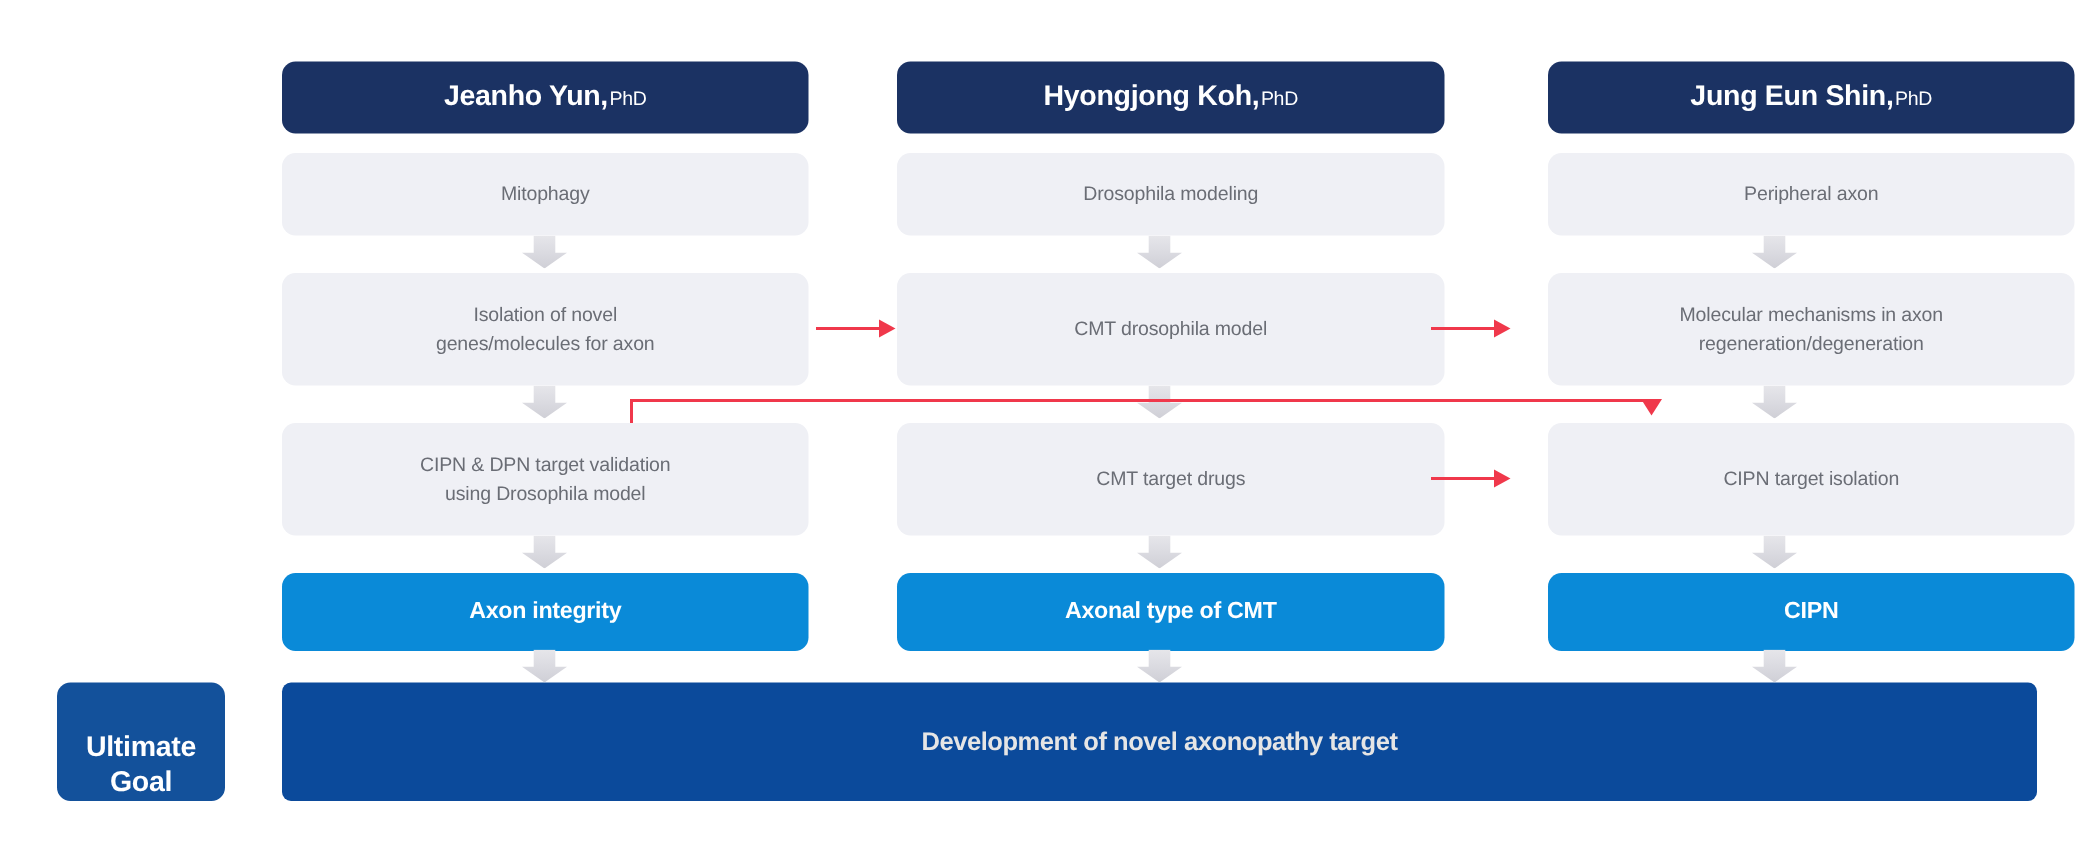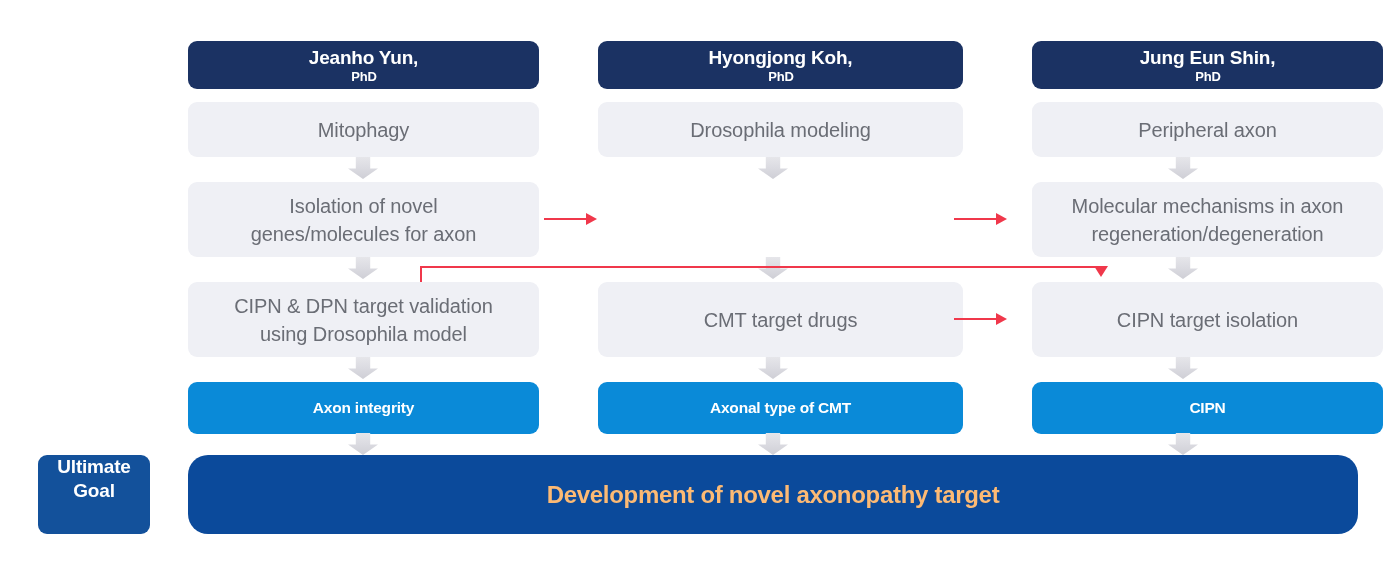--- a/index.html
+++ b/index.html
@@ -47,59 +47,58 @@
   }
   .goal-box {
     position: absolute;
     left: 38px;
     top: 455px;
     width: 112px;
     height: 79px;
     background: #13519b;
     border-radius: 9px;
     display: flex;
-    align-items: flex-start;
+    align-items: flex-end;
     justify-content: center;
     text-align: center;
     color: #ffffff;
     font-weight: bold;
     font-size: 19px;
     line-height: 1.25;
     letter-spacing: -0.2px;
   }
 
   
   .box {
     position: absolute;
     box-sizing: border-box;
     display: flex;
     align-items: center;
     justify-content: center;
     text-align: center;
     border-radius: 9px;
-    flex-direction: column;
   }
   .hdr {
     background: #1b3263;
     color: #ffffff;
     font-weight: bold;
     font-size: 19px;
     letter-spacing: -0.2px;
     height: 48px;
     top: 41px;
   }
   .hdr .phd {
     font-size: 13px;
-    font-weight: bold;
+    font-weight: normal;
     margin-left: 1px;
   }
   .step {
     background: #eff0f5;
     color: #6a6d75;
-    font-size: 20px;
+    font-size: 13px;
     line-height: 1.4;
     letter-spacing: -0.1px;
   }
   .r1 { top: 102px; height: 55px; }
   .r2 { top: 182px; height: 75px; }
   .r3 { top: 282px; height: 75px; }
   .result {
     background: #0a8ad8;
     color: #ffffff;
     font-weight: bold;
@@ -109,27 +108,27 @@
     height: 52px;
   }
   .final {
     position: absolute;
     box-sizing: border-box;
     left: 188px;
     top: 455px;
     width: 1170px;
     height: 79px;
     background: #0b4a9b;
-    border-radius: 20px;
+    border-radius: 6px;
     display: flex;
     align-items: center;
     justify-content: center;
-    color: #fdba74;
-    font-weight: bold;
-    font-size: 24px;
+    color: #e5e5e5;
+    font-weight: bold;
+    font-size: 17px;
     letter-spacing: -0.3px;
   }
 
   
   .c1 { left: 188px; width: 351px; }
   .c2 { left: 598px; width: 365px; }
   .c3 { left: 1008px; width: 351px; margin-left: 24px; }
 
   
   .down {
@@ -188,20 +187,21 @@
 genes/molecules for axon</div>
   <div class="box step r3 c1" style="white-space:pre-line">CIPN &amp; DPN target validation
 using Drosophila model</div>
   <div class="box result c1">Axon integrity</div>
 
   <div class="box hdr c2">
     <span>Hyongjong Koh,</span>
       <span class="phd">PhD</span>
   </div>
   <div class="box step r1 c2" style="white-space:pre-line">Drosophila modeling</div>
+  <div class="box step r2 c2" style="white-space:pre-line">CMT drosophila model</div>
   <div class="box step r3 c2" style="white-space:pre-line">CMT target drugs</div>
   <div class="box result c2">Axonal type of CMT</div>
 
   <div class="box hdr c3">
     <span>Jung Eun Shin,</span>
       <span class="phd">PhD</span>
   </div>
   <div class="box step r1 c3" style="white-space:pre-line">Peripheral axon</div>
   <div class="box step r2 c3" style="white-space:pre-line">Molecular mechanisms in axon
 regeneration/degeneration</div>

